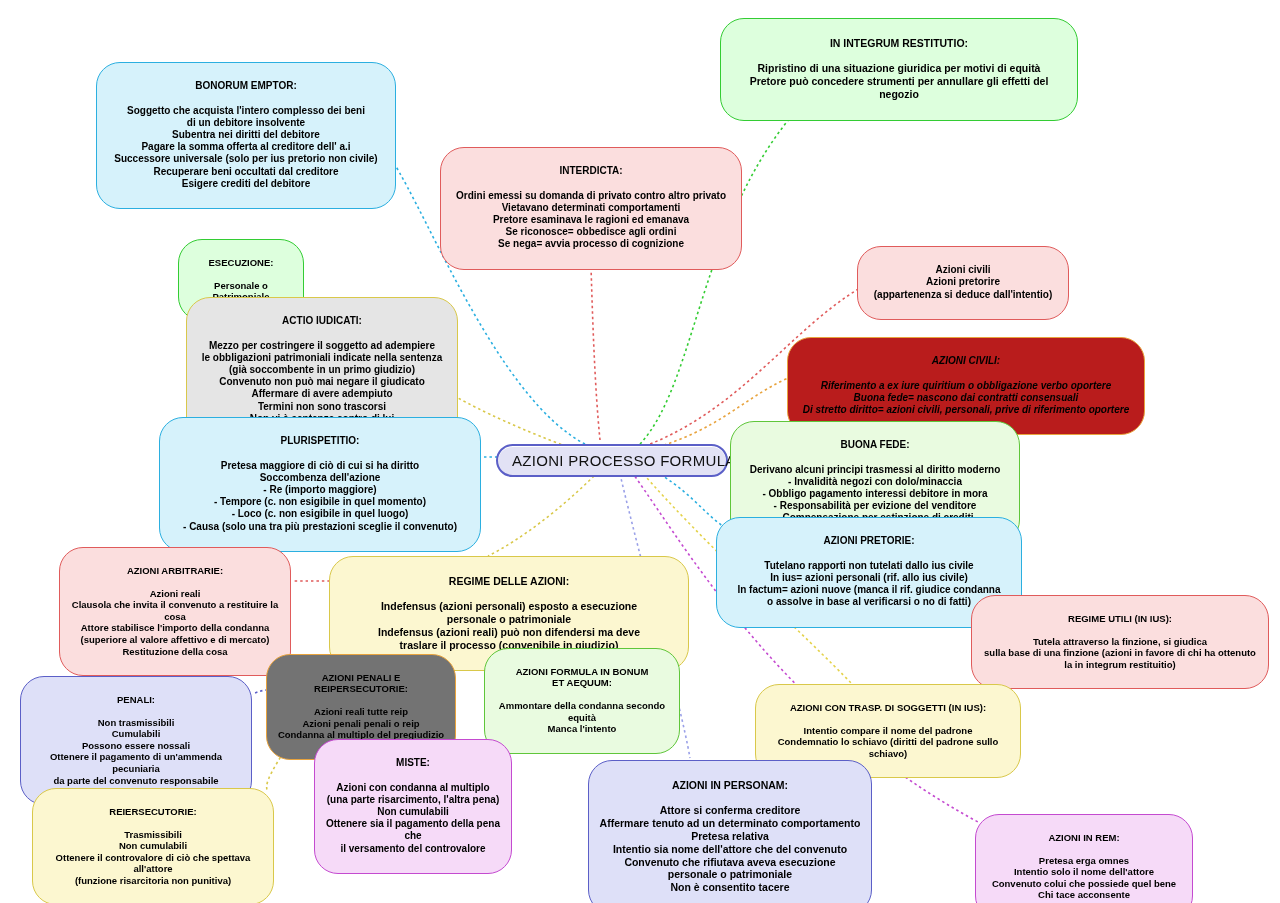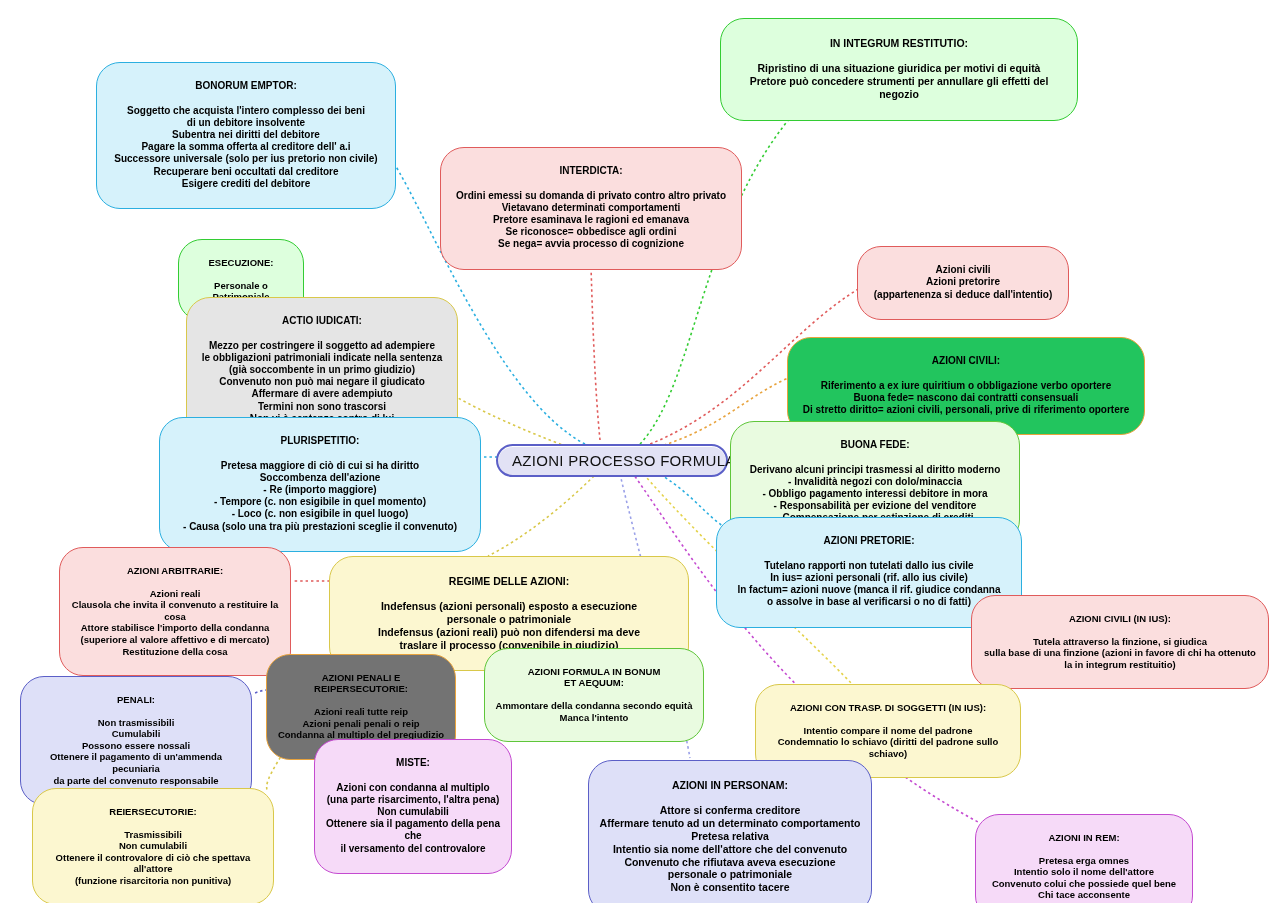--- a/index.html
+++ b/index.html
@@ -147,21 +147,21 @@
     <span class="title">ACTIO IUDICATI:</span>
     <span class="body">Mezzo per costringere il soggetto ad adempiere
 le obbligazioni patrimoniali indicate nella sentenza
 (già soccombente in un primo giudizio)
 Convenuto non può mai negare il giudicato
 Affermare di avere adempiuto
 Termini non sono trascorsi
 Non vi è sentenza contro di lui</span>
   </div>
 
-  <div class="node" style="left:787px; top:337px; width:358px; font-size:10px; background:#22c55e; border-color:#e8a33d;">
+  <div class="node" style="left:787px; top:337px; width:358px; font-size:10px; background:#b91c1c; border-color:#e8a33d;font-style:italic;">
     <span class="title">AZIONI CIVILI:</span>
     <span class="body">Riferimento a ex iure quiritium o obbligazione verbo oportere
 Buona fede= nascono dai contratti consensuali
 Di stretto diritto= azioni civili, personali, prive di riferimento oportere</span>
   </div>
 
   <div class="node" style="left:159px; top:417px; width:322px; font-size:10px; background:#d6f2fb; border-color:#2bafe0;">
     <span class="title">PLURISPETITIO:</span>
     <span class="body">Pretesa maggiore di ciò di cui si ha diritto
 Soccombenza dell'azione
@@ -182,21 +182,21 @@
 
   <div class="node" style="left:716px; top:517px; width:306px; font-size:10px; background:#d6f2fb; border-color:#2bafe0;">
     <span class="title">AZIONI PRETORIE:</span>
     <span class="body">Tutelano rapporti non tutelati dallo ius civile
 In ius= azioni personali (rif. allo ius civile)
 In factum= azioni nuove (manca il rif. giudice condanna
 o assolve in base al verificarsi o no di fatti)</span>
   </div>
 
   <div class="node" style="left:971px; top:595px; width:298px; font-size:9.5px; background:#fbdede; border-color:#e05b5b;">
-    <span class="title">AZIONI CIVILI (IN IUS):</span>
+    <span class="title">REGIME UTILI (IN IUS):</span>
     <span class="body">Tutela attraverso la finzione, si giudica
 sulla base di una finzione (azioni in favore di chi ha ottenuto
 la in integrum restituitio)</span>
   </div>
 
   <div class="node" style="left:59px; top:547px; width:232px; font-size:9.5px; background:#fbdede; border-color:#e05b5b;">
     <span class="title">AZIONI ARBITRARIE:</span>
     <span class="body">Azioni reali
 Clausola che invita il convenuto a restituire la cosa
 Attore stabilisce l'importo della condanna
@@ -212,21 +212,21 @@
 traslare il processo (convenibile in giudizio)</span>
   </div>
 
   <div class="node" style="left:266px; top:654px; width:190px; font-size:9.5px; background:#737373; border-color:#e8a33d;">
     <span class="title">AZIONI PENALI E REIPERSECUTORIE:</span>
     <span class="body">Azioni reali tutte reip
 Azioni penali penali o reip
 Condanna al multiplo del pregiudizio</span>
   </div>
 
-  <div class="node" style="left:484px; top:648px; width:220px; font-size:9.5px; background:#e9fbe0; border-color:#5fc63a;">
+  <div class="node" style="left:484px; top:648px; width:196px; font-size:9.5px; background:#e9fbe0; border-color:#5fc63a;">
     <span class="title">AZIONI FORMULA IN BONUM
 ET AEQUUM:</span>
     <span class="body">Ammontare della condanna secondo equità
 Manca l'intento</span>
   </div>
 
   <div class="node" style="left:755px; top:684px; width:266px; font-size:9.5px; background:#fcf7d0; border-color:#d9c84a;">
     <span class="title">AZIONI CON TRASP. DI SOGGETTI (IN IUS):</span>
     <span class="body">Intentio compare il nome del padrone
 Condemnatio lo schiavo (diritti del padrone sullo schiavo)</span>

